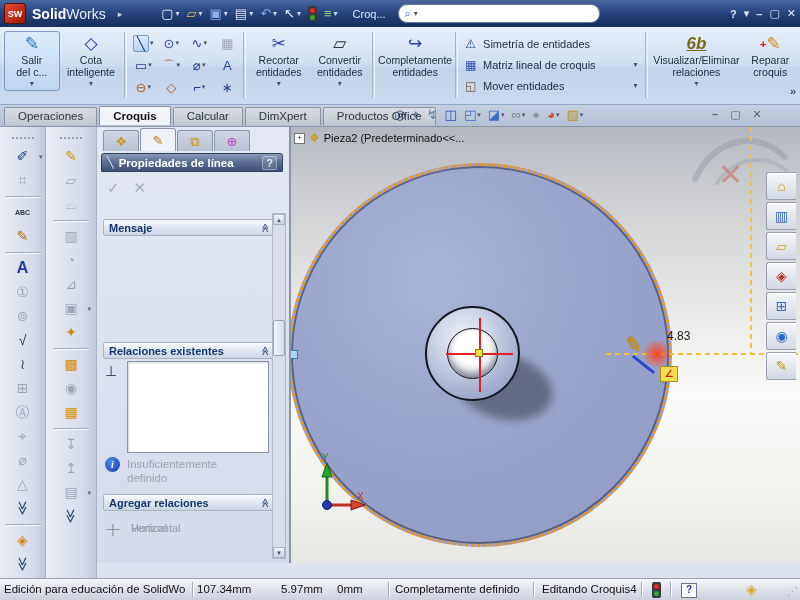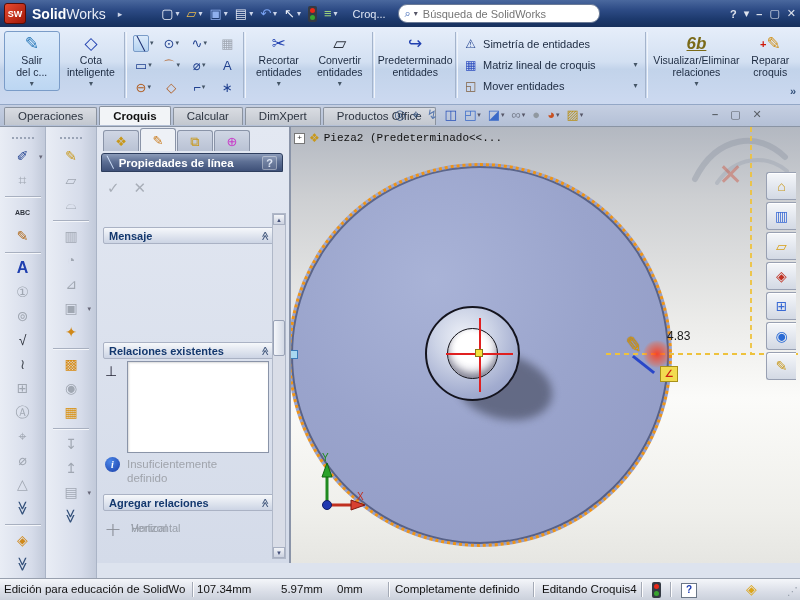--- a/index.html
+++ b/index.html
@@ -128,21 +128,21 @@
   .pscroll .sthumb{margin-top:95px;width:10px;height:34px;background:linear-gradient(90deg,#f4f6fa,#d4dae6);
     border:1px solid #99a2b6;border-radius:2px;}
   .pscroll .sarr.bottom{margin-top:auto;}
   
   .graphics{position:absolute;left:291px;top:127px;right:0;bottom:37px;overflow:hidden;
     background:linear-gradient(180deg,#b3b8c1 0%,#cdcfd2 16%,#ececea 45%,#fbfbf9 62%,#efefeb 88%,#e6e6e2 100%);}
   .gtree{position:absolute;left:3px;top:4px;display:flex;align-items:center;gap:4px;}
   .gtree .expbox{width:9px;height:9px;border:1px solid #777;background:#fff;font-size:8px;line-height:8px;
     text-align:center;color:#333;}
   .gtree .part{color:#c8981a;font-size:12px;}
-  .gtree .tlabel{font-size:11px;color:#111;white-space:nowrap;font-family:Liberation Mono, monospace;}
+  .gtree .tlabel{font-size:11px;color:#111;white-space:nowrap;}
   .big-circle{position:absolute;left:-3px;top:36px;width:384px;height:384px;border-radius:50%;
     border:3px dotted #ee9418;box-sizing:border-box;
     background:radial-gradient(circle at 38% 30%,#a9b3d7 0%,#9aa4cc 45%,#9099c4 100%);
     box-shadow:inset 0 0 0 2px rgba(25,35,70,.5);}
   .hub-shadow{position:absolute;left:164px;top:228px;width:98px;height:64px;border-radius:50%;
     background:#565c74;opacity:.8;filter:blur(4px);transform:rotate(14deg);}
   .hub-outer{position:absolute;left:134px;top:179px;width:95px;height:95px;border-radius:50%;
     border:2px solid #14141e;box-sizing:border-box;
     background:radial-gradient(circle at 40% 32%,#eef1f8 0%,#ccd3e6 35%,#a2accf 70%,#8e99c4 100%);}
   .hub-inner{position:absolute;left:156px;top:201px;width:51px;height:51px;border-radius:50%;
@@ -233,21 +233,20 @@
         </div>
         <div class="tbtn dd" data-name="options-list-icon" style="color: rgb(154, 208, 122);">
           <span class="glyph">≡</span>
           <span class="caret" data-name="dropdown-caret-icon">▾</span>
         </div>
       </div>
     <span class="doc-hint" data-name="document-name-hint">Croq...</span>
     <div class="searchbox" data-name="search-box">
       <span class="mag" data-name="search-icon">⌕</span>
       <span class="caret" data-name="search-dropdown-icon">▾</span>
-      <input data-name="search-input" placeholder="Búsqueda de SolidWorks" style="">
     </div>
     <div class="win-ctl" data-name="window-controls">
 
     <span class="wbtn" data-name="help-button">?</span>
         <span class="wbtn" data-name="help-menu-button">▾</span>
         <span class="wbtn" data-name="minimize-button">–</span>
         <span class="wbtn" data-name="maximize-button">▢</span>
         <span class="wbtn" data-name="close-button">✕</span>
       </div>
   </div>
@@ -322,21 +321,21 @@
     </div>
     <div class="bigbtn" style="width:60px" data-name="convert-entities-button">
       <span class="bicon" style="color:#30353f" data-name="convert-entities-icon">▱</span>
       <span class="blbl" data-name="button-label">Convertir</span>
       <span class="blbl" data-name="button-label">entidades</span>
       <span class="caret" data-name="dropdown-caret-icon">▾</span>
     </div>
     <div class="vsep" data-name="ribbon-separator"></div>
     <div class="bigbtn" style="width:70px" data-name="offset-entities-button">
       <span class="bicon" style="color:#2040b0" data-name="offset-entities-icon">↪</span>
-      <span class="blbl" data-name="button-label">Predeterminado</span>
+      <span class="blbl" data-name="button-label">Completamente</span>
       <span class="blbl" data-name="button-label">entidades</span>
     </div>
     <div class="vsep" data-name="ribbon-separator"></div>
     <div class="stack" data-name="pattern-tools-stack">
 
     <div class="srow" data-name="mirror-entities-item" style="color: rgb(32, 64, 143);">
           <span class="sicon">⚠</span>
           <span class="slbl">Simetría de entidades</span>
 
         </div>
@@ -545,21 +544,21 @@
       </div>
     <div class="pheader" data-name="panel-header">
       <span class="licn" data-name="line-icon">╲</span>
       <span class="ptitle" data-name="panel-title">Propiedades de línea</span>
       <span class="phelp" data-name="panel-help-button">?</span>
     </div>
     <div class="okrow" data-name="ok-cancel-row">
       <span data-name="ok-button">✓</span>
       <span data-name="cancel-button">✕</span>
     </div>
-    <div class="pgroup" style="top:100px" data-name="group-header-mensaje">
+    <div class="pgroup" style="top:92px" data-name="group-header-mensaje">
       <span data-name="group-label">Mensaje</span>
       <span class="chev" data-name="collapse-chevron-icon">≫</span>
     </div>
     <div class="pgroup" style="top:215px" data-name="group-header-relaciones">
       <span data-name="group-label">Relaciones existentes</span>
       <span class="chev" data-name="collapse-chevron-icon">≫</span>
     </div>
     <span class="rel-icn" data-name="perpendicular-relation-icon">⊥</span>
     <div class="listbox" data-name="existing-relations-listbox"></div>
     <div class="inforow" data-name="definition-status">

